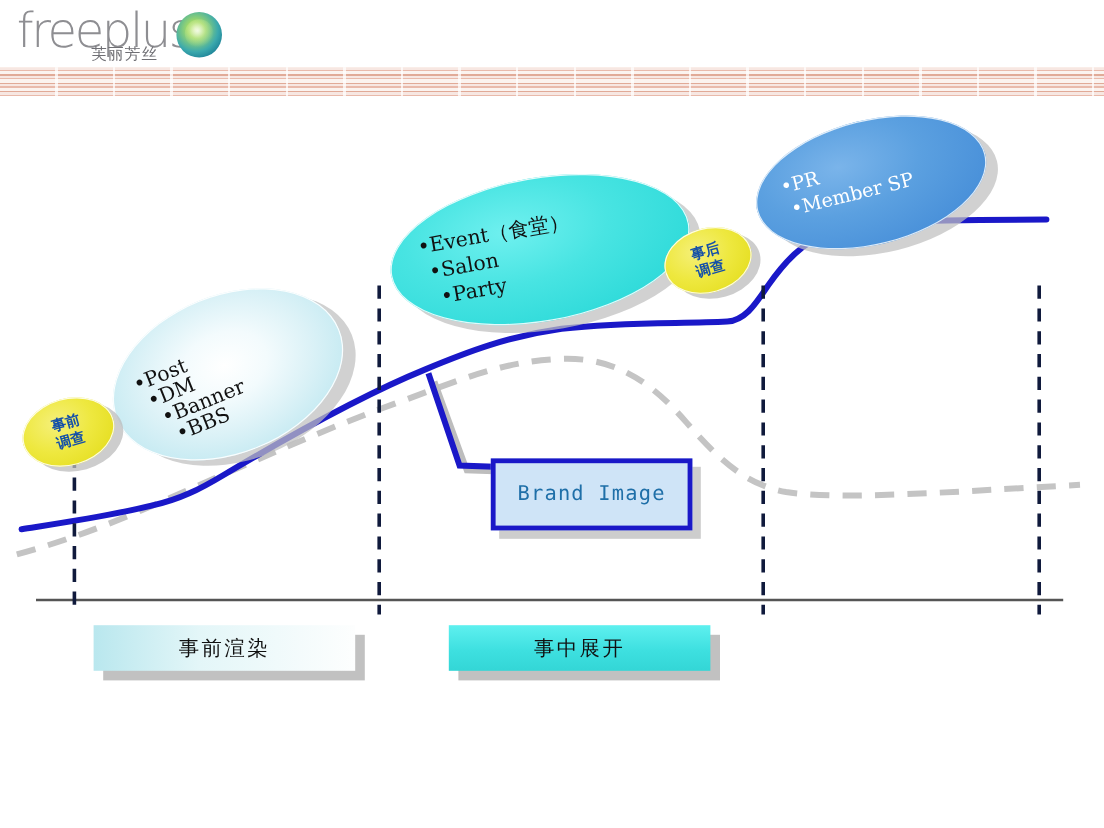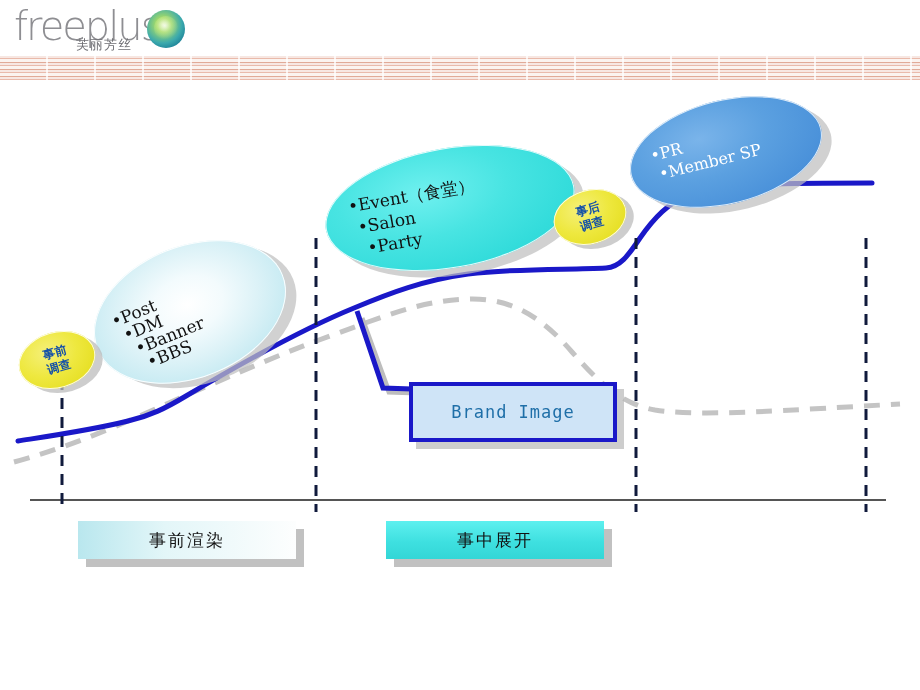--- a/index.html
+++ b/index.html
@@ -230,21 +230,21 @@
     color: #1450a8;
     line-height: 15px;
   }
   #badge-pre  { left: 18px;  top: 332px; width: 78px; height: 56px; transform: rotate(-16deg); }
   #badge-post { left: 553px; top: 190px; width: 74px; height: 54px; transform: rotate(-16deg); }
 
   
   #brand-image-box {
     position: absolute;
     left: 409px; top: 382px;
-    width: 168px; height: 60px; padding-left: 40px;
+    width: 168px; height: 60px;
   }
   #brand-image-box .shadow {
     position: absolute;
     left: 7px; top: 7px;
     width: 100%; height: 100%;
     background: #b8b8b8;
     opacity: .7;
   }
   #brand-image-box .body {
     position: absolute;
@@ -280,21 +280,21 @@
     justify-content: center;
     font-family: "DejaVu Sans", sans-serif;
     font-size: 17px;
     letter-spacing: 2px;
   }
   #phase-bar-1 { left: 78px;  top: 521px; width: 218px; }
   #phase-bar-1 .body {
     background: linear-gradient(to right, #b9e7ee 0%, #e3f6f8 40%, #fdfefe 100%);
     color: #111111;
   }
-  #phase-bar-2 { left: 374px; top: 521px; width: 218px; margin-left: 12px; }
+  #phase-bar-2 { left: 374px; top: 521px; width: 218px; }
   #phase-bar-2 .body {
     background: linear-gradient(to bottom, #5ef0ef 0%, #3ee0e0 55%, #33d6d6 100%);
     color: #111111;
   }
   #phase-bar-3 { left: 646px; top: 521px; width: 218px; }
   #phase-bar-3 .body {
     background: linear-gradient(to bottom, #6ba7e4 0%, #4d8fdc 55%, #4386d4 100%);
     color: #ffffff;
   }
 </style>

